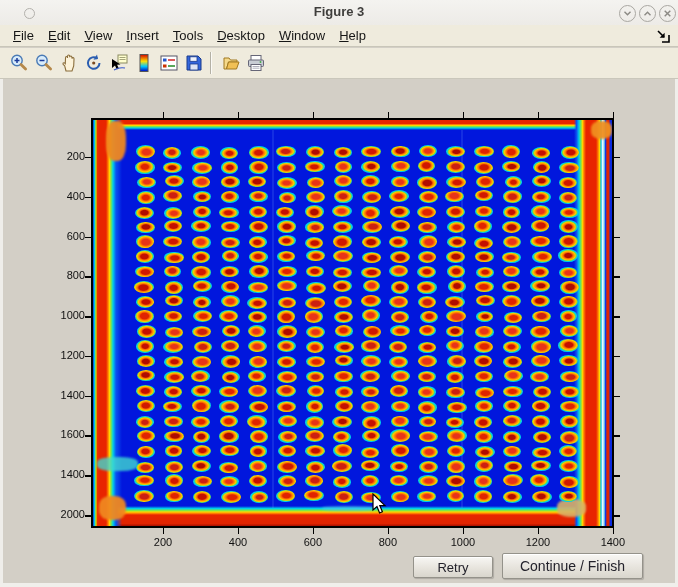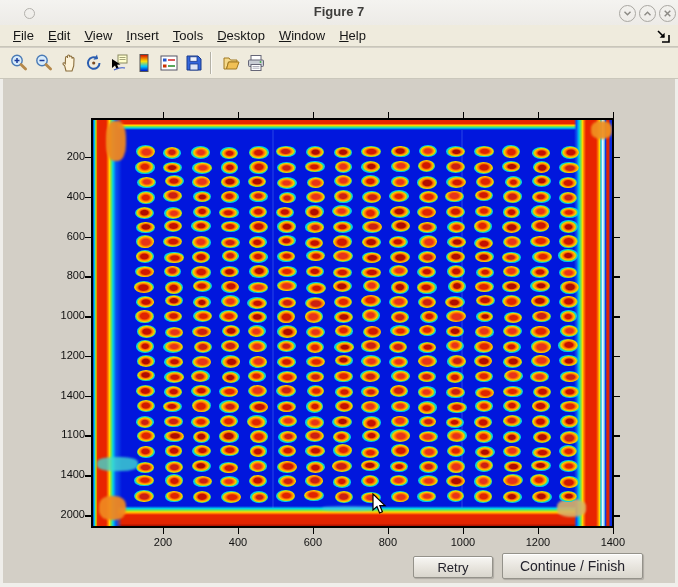--- a/index.html
+++ b/index.html
@@ -46,21 +46,21 @@
   .cursor{position:absolute;left:372px;top:413px;z-index:20;}
   svg{display:block;}
 </style>
 </head>
 <body>
 
 <div class="win">
 
   <div class="titlebar">
     <span class="tb-circle"></span>
-    <div class="title">Figure 7</div>
+    <div class="title">Figure 3</div>
     <div class="controls" id="win-controls">
         <span class="ctrl">
           <svg width="15" height="15" viewBox="0 0 15 15">
             <path d="M4.5 5.8l3 3 3-3" fill="none" stroke="currentColor" stroke-width="1.4"></path>
           </svg>
         </span>
         <span class="ctrl">
           <svg width="15" height="15" viewBox="0 0 15 15">
             <path d="M4.5 9.2l3-3 3 3" fill="none" stroke="currentColor" stroke-width="1.4"></path>
           </svg>
@@ -632,21 +632,21 @@
         <div class="tick" style="left: 614px; top: 237.137px; width: 6px; height: 1.5px;"></div>
         <div class="ylab" style="left: 45px; top: 230.137px;">1000</div>
         <div class="tick" style="left: 85px; top: 276.923px; width: 6px; height: 1.5px;"></div>
         <div class="tick" style="left: 614px; top: 276.923px; width: 6px; height: 1.5px;"></div>
         <div class="ylab" style="left: 45px; top: 269.923px;">1200</div>
         <div class="tick" style="left: 85px; top: 316.71px; width: 6px; height: 1.5px;"></div>
         <div class="tick" style="left: 614px; top: 316.71px; width: 6px; height: 1.5px;"></div>
         <div class="ylab" style="left: 45px; top: 309.71px;">1400</div>
         <div class="tick" style="left: 85px; top: 356.496px; width: 6px; height: 1.5px;"></div>
         <div class="tick" style="left: 614px; top: 356.496px; width: 6px; height: 1.5px;"></div>
-        <div class="ylab" style="left: 45px; top: 349.496px;">1100</div>
+        <div class="ylab" style="left: 45px; top: 349.496px;">1600</div>
         <div class="tick" style="left: 85px; top: 396.283px; width: 6px; height: 1.5px;"></div>
         <div class="tick" style="left: 614px; top: 396.283px; width: 6px; height: 1.5px;"></div>
         <div class="ylab" style="left: 45px; top: 389.283px;">1400</div>
         <div class="tick" style="left: 85px; top: 436.069px; width: 6px; height: 1.5px;"></div>
         <div class="tick" style="left: 614px; top: 436.069px; width: 6px; height: 1.5px;"></div>
         <div class="ylab" style="left: 45px; top: 429.069px;">2000</div>
       </div>
     <button class="btn btn-retry">Retry</button>
     <button class="btn btn-cont">Continue / Finish</button>
     <svg class="cursor" width="16" height="22" viewBox="0 0 16 22" style="left: 372px; top: 414px;">

